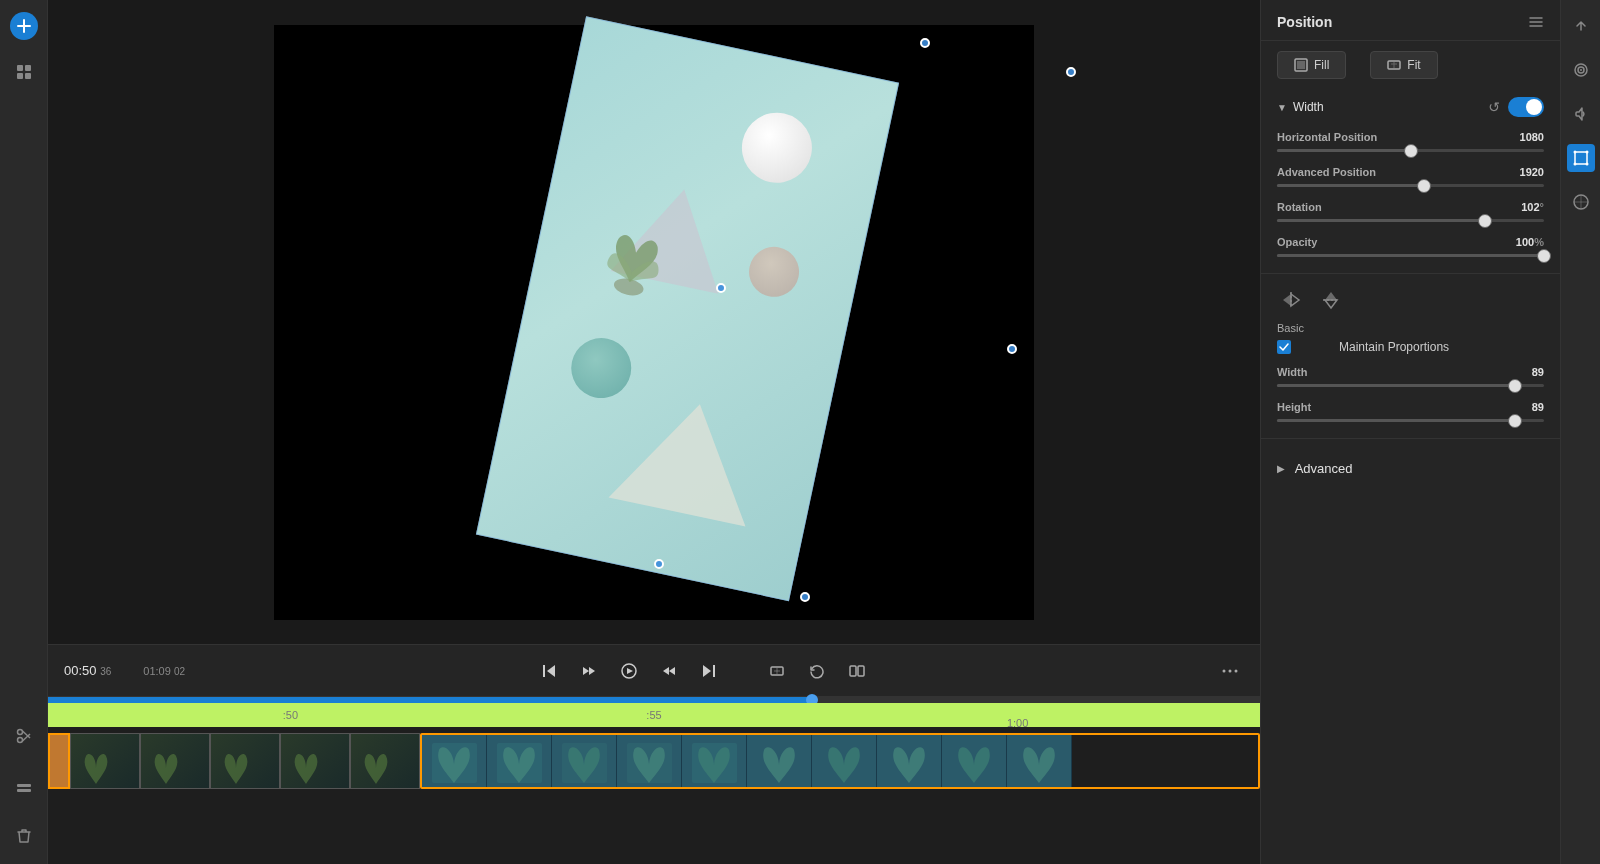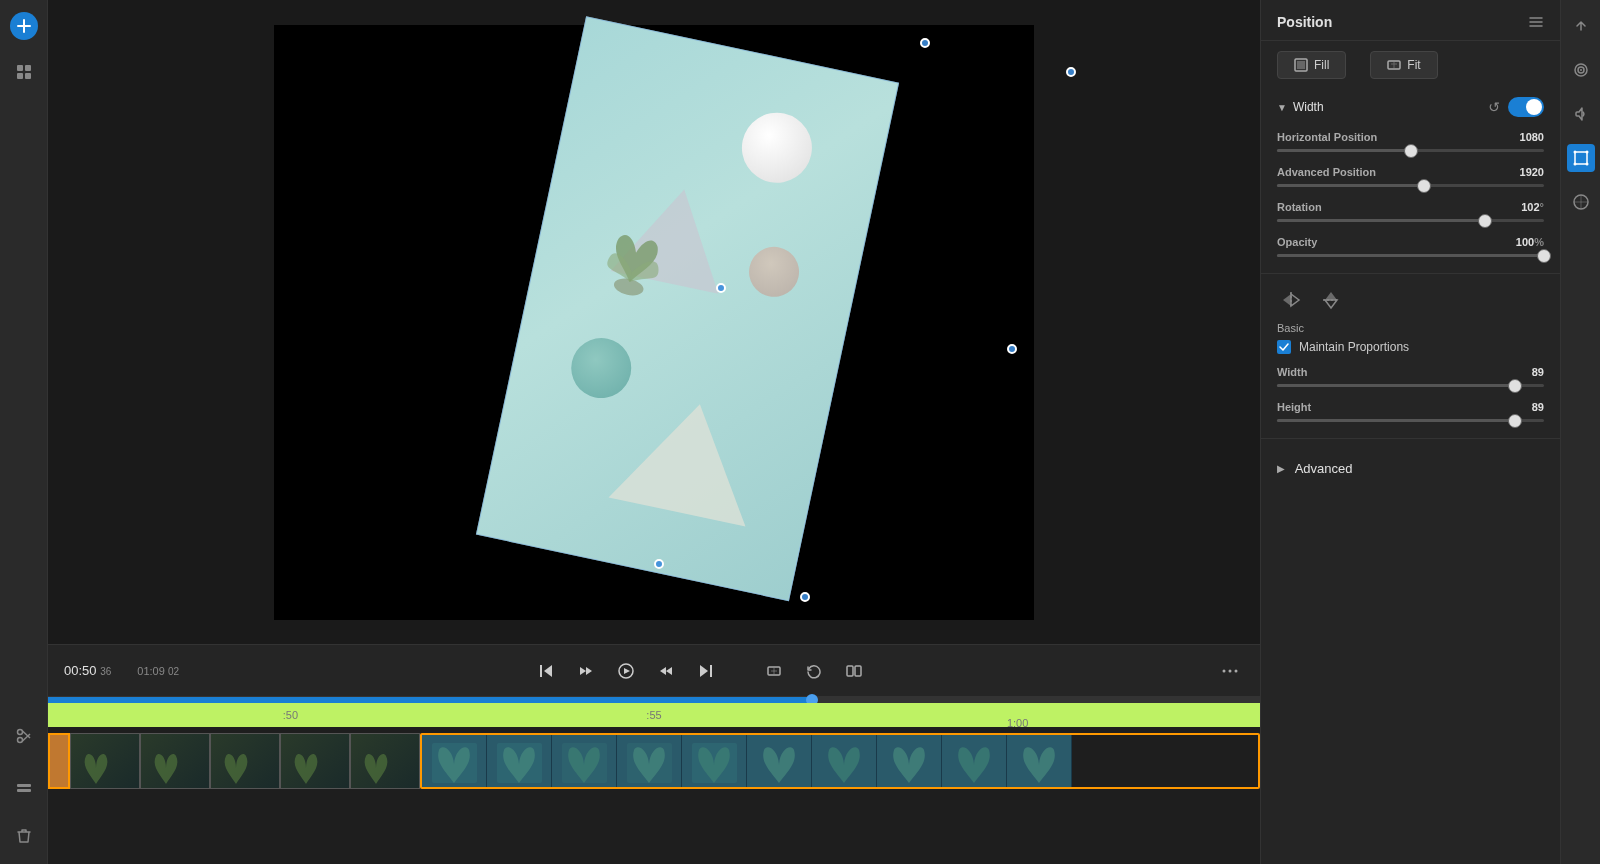--- a/index.html
+++ b/index.html
@@ -411,20 +411,21 @@
       display: flex;
       align-items: center;
       justify-content: center;
       cursor: pointer;
       flex-shrink: 0;
     }
 
     .checkbox-label {
       color: #ccc;
       font-size: 12px;
+      margin-left: 40px;
     }
 
     .advanced-row {
       display: flex;
       align-items: center;
       gap: 6px;
       padding: 14px 16px;
       cursor: pointer;
       color: #e0e0e0;
       font-weight: 500;
@@ -613,21 +614,21 @@
     </div>
   </div>
 
   <div class="timeline-area">
 
     <div class="playback-bar">
       <span class="time-display">
         <span>00:50</span>
         <span class="frames">36</span>
       </span>
-      <span class="time-display" style="color:#888; font-size:11px; margin-left:10px;">
+      <span class="time-display" style="color:#888; font-size:11px; margin-left:16px;">
         <span>01:09</span>
         <span class="frames">02</span>
       </span>
 
       <div style="flex:1;"></div>
 
       <div class="ctrl-btn">
         <svg width="14" height="14" viewBox="0 0 14 14" fill="none">
           <rect x="1" y="1" width="2" height="12" fill="#ccc"></rect>
           <path d="M13 1L5 7l8 6V1Z" fill="#ccc"></path>

